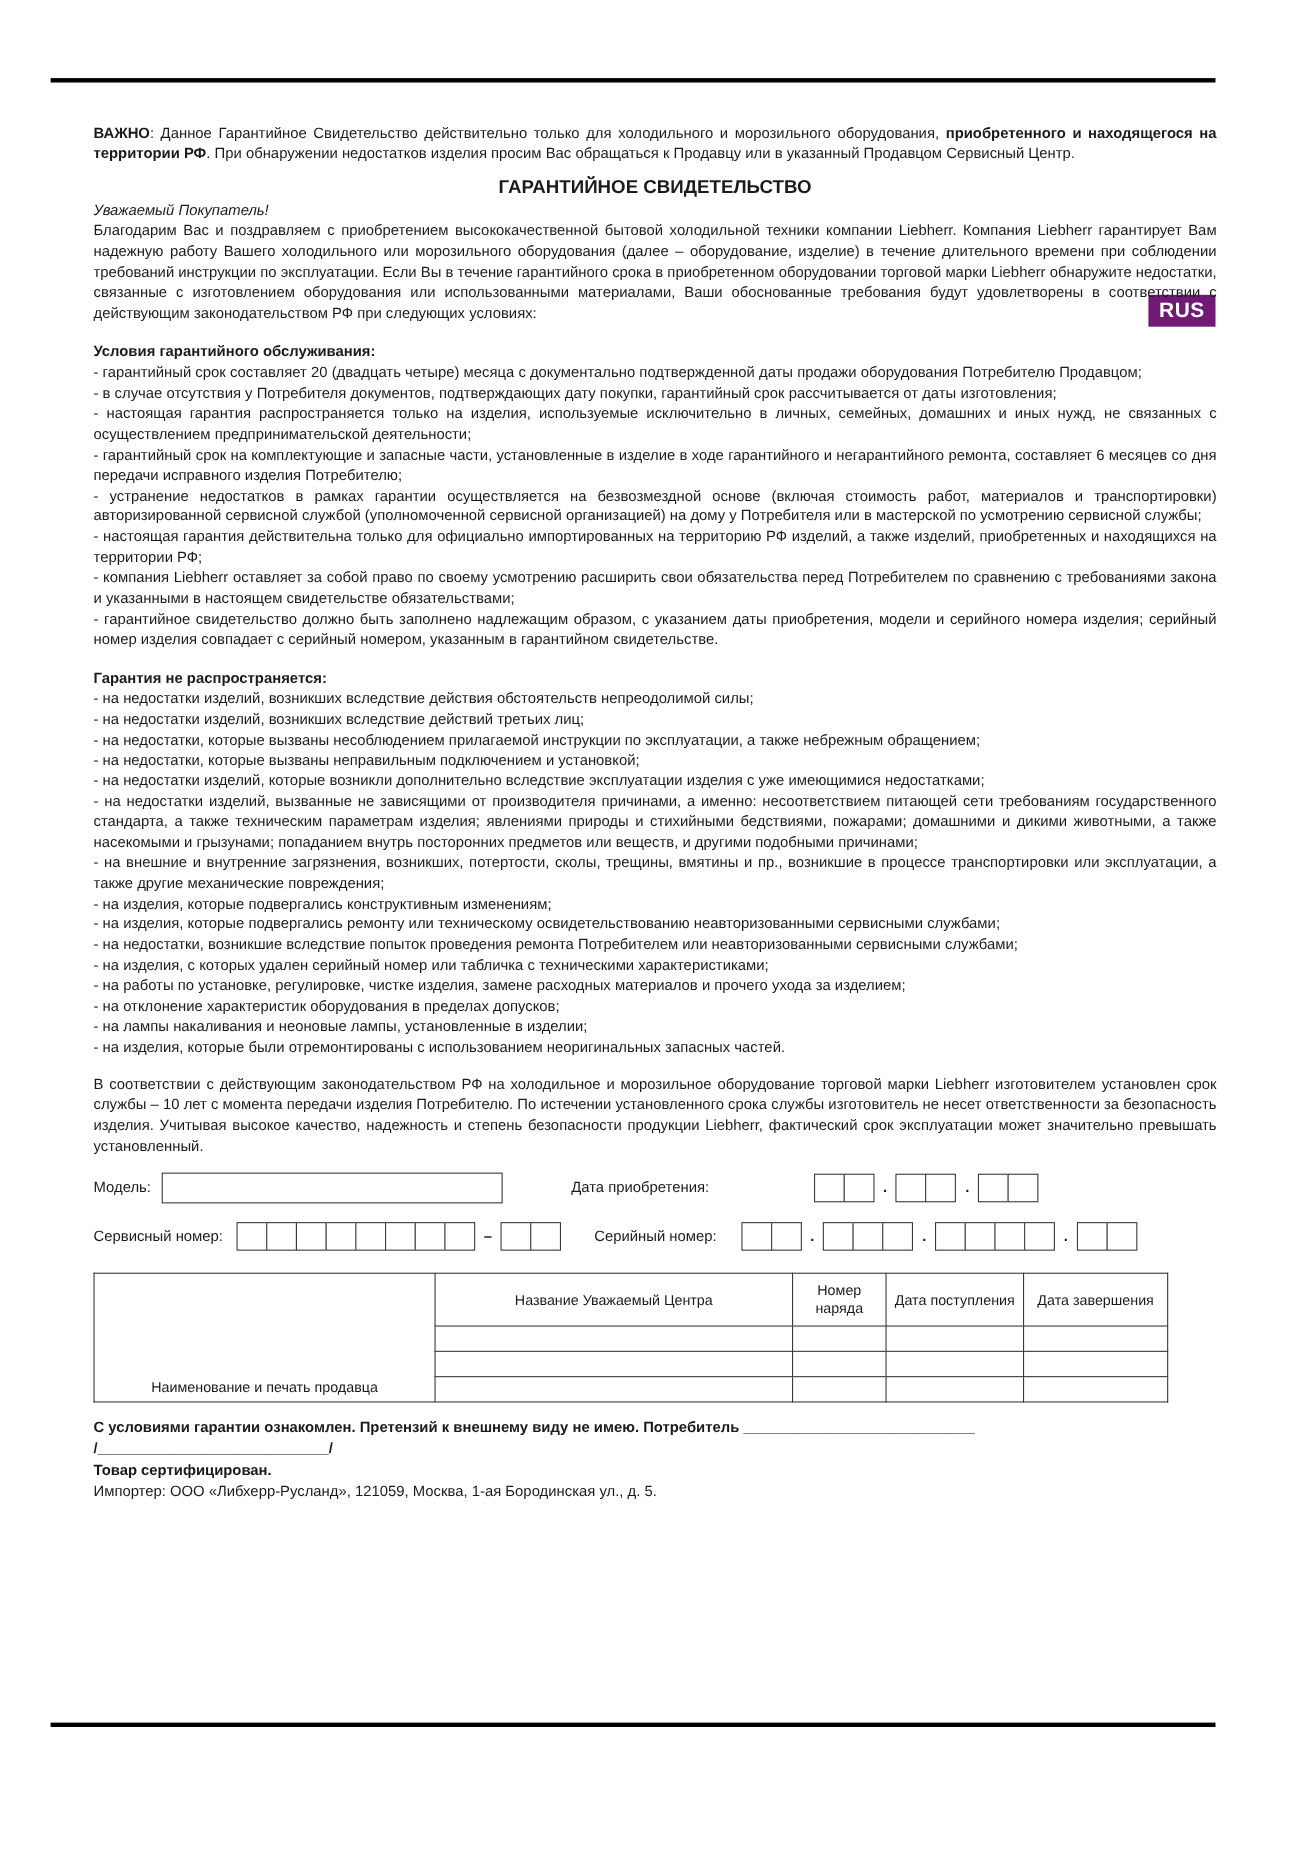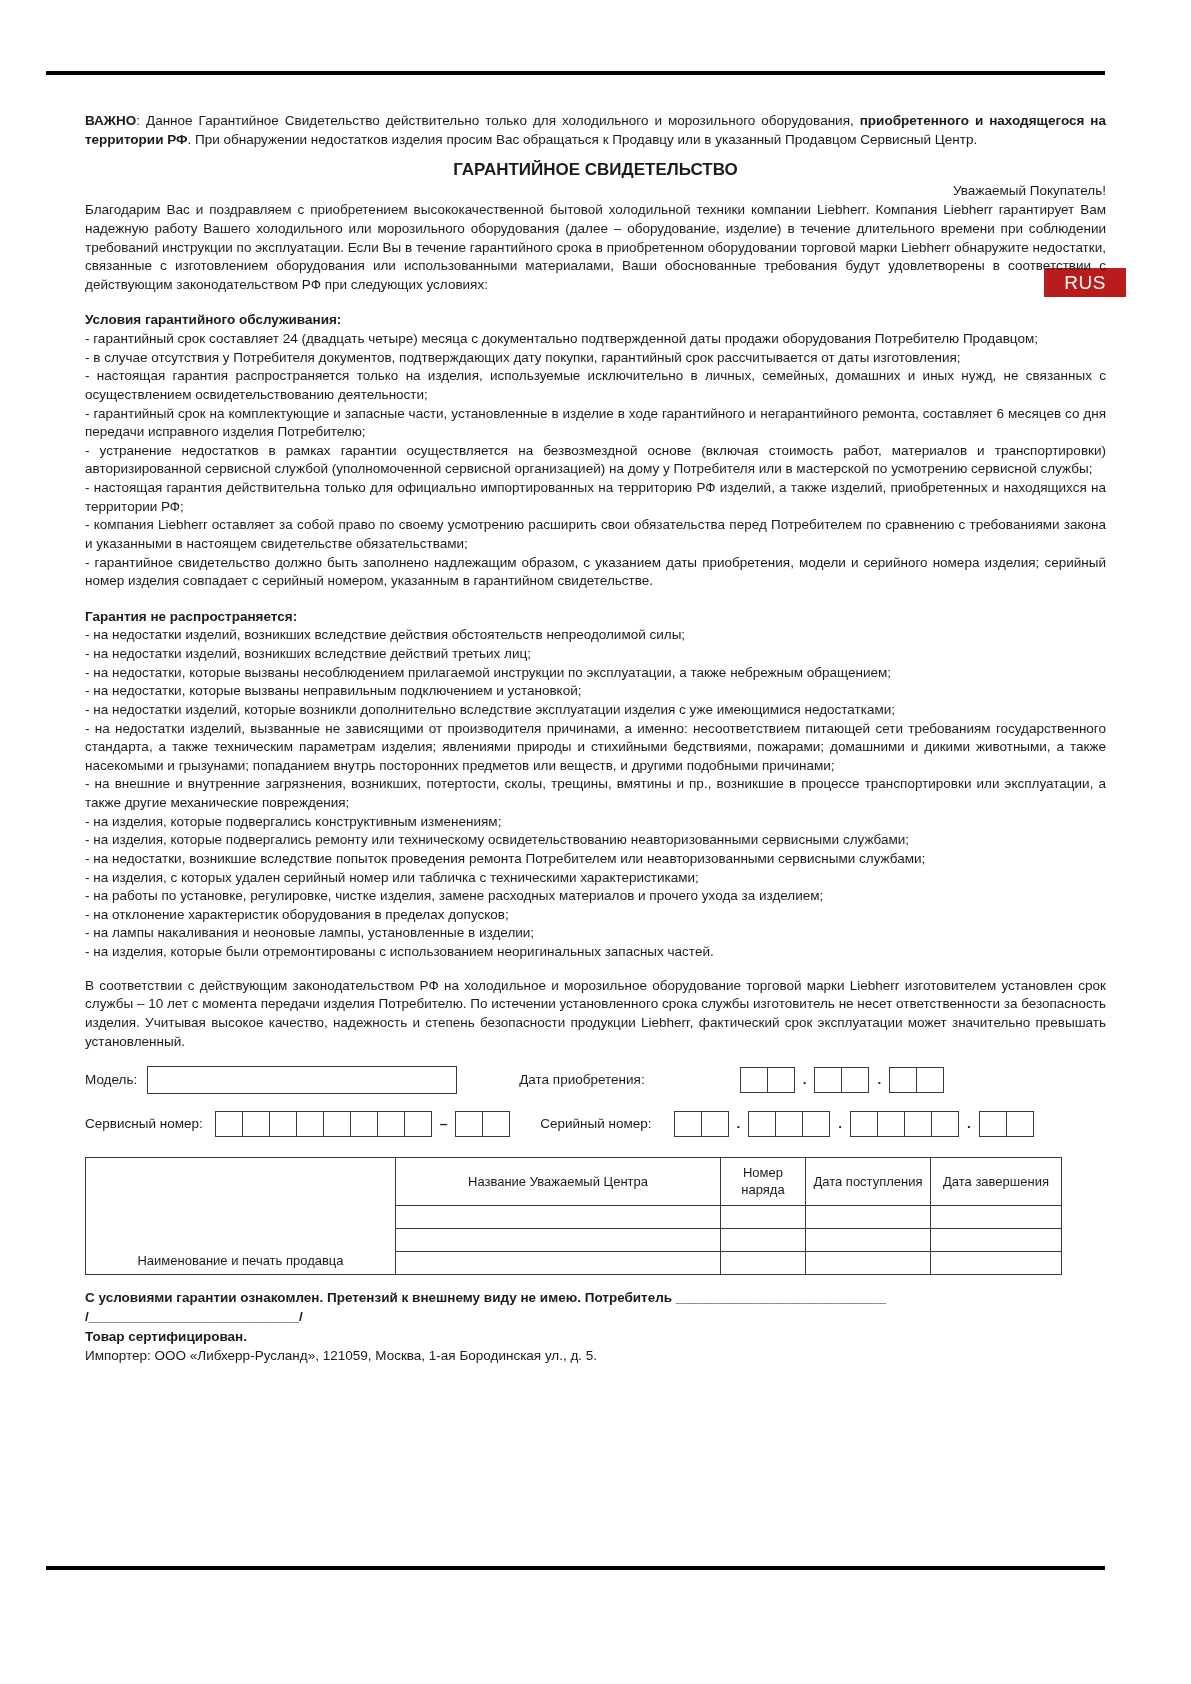--- a/index.html
+++ b/index.html
@@ -6,29 +6,29 @@
   html,body { background:#ffffff; }
   .page {
     position:relative; width:1191px; height:1684px; background:#ffffff;
     font-family:"Liberation Sans","DejaVu Sans",sans-serif; color:#1b1b1b;
     overflow:hidden; margin:0 auto;
   }
   .topbar, .bottombar { position:absolute; left:46px; width:1059px; height:4px; background:#000; }
   .topbar { top:71px; }
   .bottombar { top:1566px; }
   .rus-badge {
-    position:absolute; left:1044px; top:268px; width:82px; height:29px;
-    background:#b91c1c; color:#fff; font-size:19px; font-weight:normal;
+    position:absolute; left:1044px; top:268px; width:61px; height:29px;
+    background:#701a75; color:#fff; font-size:19px; font-weight:bold;
     display:flex; align-items:center; justify-content:center; letter-spacing:.5px;
   }
   .content { position:absolute; left:85px; top:112px; width:1021px; font-size:13.5px; line-height:1.38; }
   .para { text-align:justify; }
   b, .bold { font-weight:bold; }
   .title { font-size:17px; font-weight:bold; text-align:center; margin-top:9px; }
-  .salutation { text-align:right; margin-bottom:1px; }
+  .salutation { text-align:left; margin-bottom:1px;font-style:italic; }
   .heading { font-weight:bold; margin-top:17px; }
   .spaced { margin-top:15px; }
 
   
   .form-row { display:flex; align-items:center; margin-top:14px; height:30px;text-align:right; }
   .flabel { white-space:nowrap; }
   .model-box { width:310px; height:28px; border:1px solid #3a3a3a; margin-left:10px; background:#fff; }
   .date-label { margin-left:62px; }
   .row1 .cells { margin-left:95px; }
   .serial-label { margin-left:30px; }
@@ -65,23 +65,23 @@
   <div class="content">
 
     <p class="para"><b>ВАЖНО</b><span>: Данное Гарантийное Свидетельство действительно только для холодильного и морозильного оборудования, </span><b>приобретенного и находящегося на территории РФ</b><span>. При обнаружении недостатков изделия просим Вас обращаться к Продавцу или в указанный Продавцом Сервисный Центр.</span></p>
 
     <div class="title">ГАРАНТИЙНОЕ СВИДЕТЕЛЬСТВО</div>
     <div class="salutation">Уважаемый Покупатель!</div>
     <p class="para">Благодарим Вас и поздравляем с приобретением высококачественной бытовой холодильной техники компании Liebherr. Компания Liebherr гарантирует Вам надежную работу Вашего холодильного или морозильного оборудования (далее – оборудование, изделие) в течение длительного времени при соблюдении требований инструкции по эксплуатации. Если Вы в течение гарантийного срока в приобретенном оборудовании торговой марки Liebherr обнаружите недостатки, связанные с изготовлением оборудования или использованными материалами, Ваши обоснованные требования будут удовлетворены в соответствии с действующим законодательством РФ при следующих условиях:</p>
 
     <div class="heading">Условия гарантийного обслуживания:</div>
     <div>
-        <div class="para">- гарантийный срок составляет 24 (двадцать четыре) месяца с документально подтвержденной даты продажи оборудования Потребителю Продавцом;</div>
+        <div class="para">- гарантийный срок составляет 20 (двадцать четыре) месяца с документально подтвержденной даты продажи оборудования Потребителю Продавцом;</div>
         <div class="para">- в случае отсутствия у Потребителя документов, подтверждающих дату покупки, гарантийный срок рассчитывается от даты изготовления;</div>
-        <div class="para">- настоящая гарантия распространяется только на изделия, используемые исключительно в личных, семейных, домашних и иных нужд, не связанных с осуществлением освидетельствованию деятельности;</div>
+        <div class="para">- настоящая гарантия распространяется только на изделия, используемые исключительно в личных, семейных, домашних и иных нужд, не связанных с осуществлением предпринимательской деятельности;</div>
         <div class="para">- гарантийный срок на комплектующие и запасные части, установленные в изделие в ходе гарантийного и негарантийного ремонта, составляет 6 месяцев со дня передачи исправного изделия Потребителю;</div>
         <div class="para">- устранение недостатков в рамках гарантии осуществляется на безвозмездной основе (включая стоимость работ, материалов и транспортировки) авторизированной сервисной службой (уполномоченной сервисной организацией) на дому у Потребителя или в мастерской по усмотрению сервисной службы;</div>
         <div class="para">- настоящая гарантия действительна только для официально импортированных на территорию РФ изделий, а также изделий, приобретенных и находящихся на территории РФ;</div>
         <div class="para">- компания Liebherr оставляет за собой право по своему усмотрению расширить свои обязательства перед Потребителем по сравнению с требованиями закона и указанными в настоящем свидетельстве обязательствами;</div>
         <div class="para">- гарантийное свидетельство должно быть заполнено надлежащим образом, с указанием даты приобретения, модели и серийного номера изделия; серийный номер изделия совпадает с серийный номером, указанным в гарантийном свидетельстве.</div>
       </div>
 
     <div class="heading">Гарантия не распространяется:</div>
     <div>
         <div class="para">- на недостатки изделий, возникших вследствие действия обстоятельств непреодолимой силы;</div>

